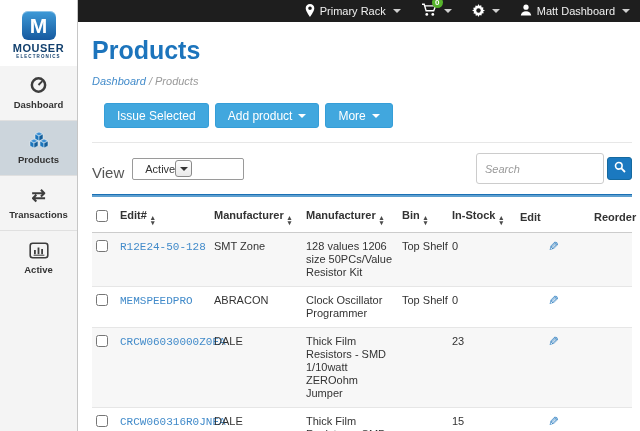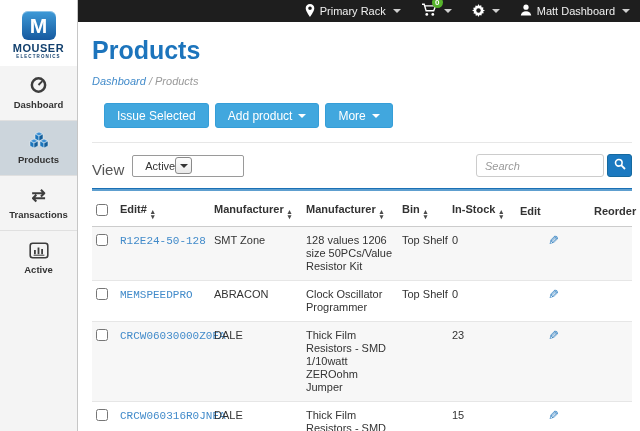--- a/index.html
+++ b/index.html
@@ -51,21 +51,21 @@
               border-top:1px solid #e7e7e7; }
   .view-label { font-size:15px; color:#555; margin-right:8px;margin-top:8px; }
   .select { width:112px; height:22px; border:1px solid #9a9a9a; border-radius:2px; background:#fff;
             display:flex; align-items:center; justify-content:flex-start; padding:0 2px 0 12px;
             font-size:11px; color:#333; cursor:pointer; }
   .select-arrow { width:17px; height:17px; border:1px solid #8a8a8a; border-radius:3px;
                   background:linear-gradient(#fdfdfd,#e9e9e9); display:flex; align-items:center;
                   justify-content:center; }
   .select-arrow .caret { border-top-color:#333; margin-left:0; }
   .search-wrap { margin-left:auto; display:flex; align-items:center; gap:3px; }
-  .search-input { width:128px; height:23px; border:1px solid #ccc; border-radius:3px;
+  .search-input { width:128px; height:31px; border:1px solid #ccc; border-radius:3px;
                   font-size:11px; padding:0 8px; color:#333; outline:none;
                   font-family:"Liberation Sans", sans-serif; }
   .search-input::placeholder { color:#999; font-style:italic; }
   .search-btn { width:25px; height:23px; background:#1b79c0; border:1px solid #15699f;
                 border-radius:3px; display:flex; align-items:center; justify-content:center;
                 cursor:pointer; }
   .blue-bar { margin-top:10px; height:3px; background:#1a70b5; border-bottom:2px solid #5e9fcf; }
 
   
   table.grid { width:100%; border-collapse:collapse; table-layout:fixed; font-size:11px;

